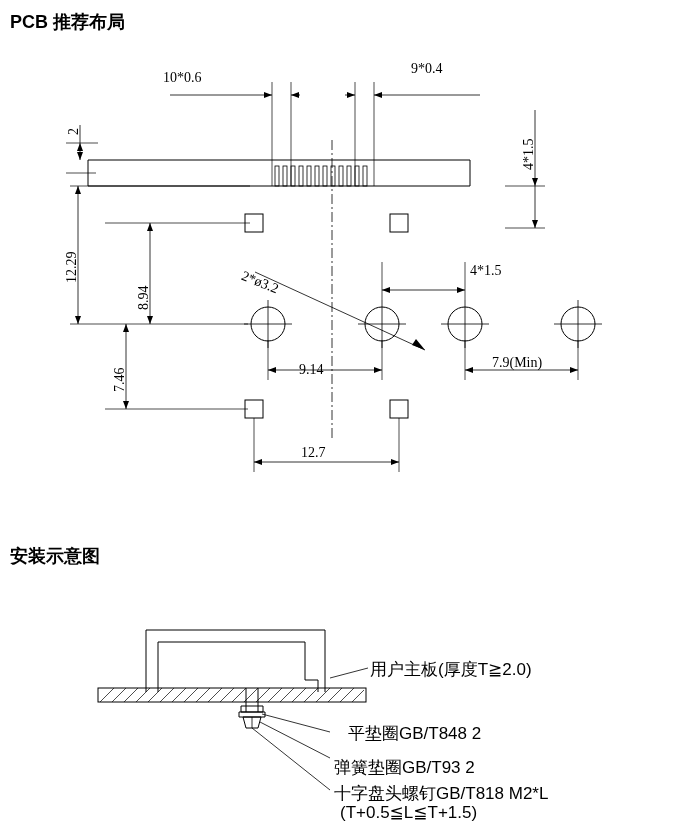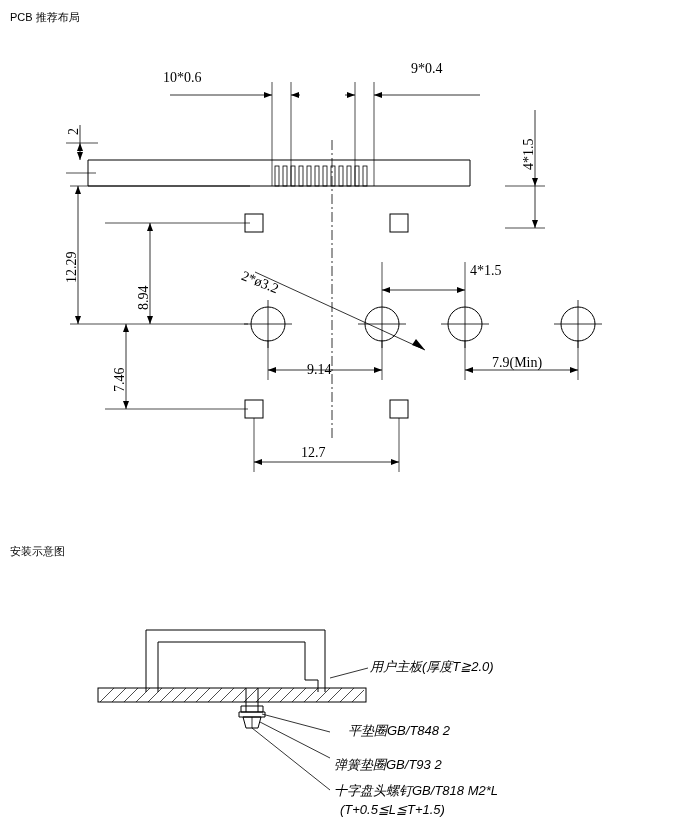--- a/index.html
+++ b/index.html
@@ -7,37 +7,37 @@
     width:686px;height:840px;
     background:#ffffff;
     font-family:"Liberation Serif", serif;
     color:#000;
     position:relative;
     overflow:hidden;
   }
   .title{
     position:absolute;
     font-family:"Liberation Sans", sans-serif;
-    font-weight:normal;
-    font-size:11px;
+    font-weight:bold;
+    font-size:18px;
     letter-spacing:0px;
     white-space:nowrap;
   }
   #title-pcb{left:10px;top:10px;}
   #title-install{left:10px;top:544px;}
 
   
   .lbl{
     position:absolute;
     font-family:"Liberation Serif", serif;
     font-size:14px;
     white-space:nowrap;
     color:#000;
   }
-  .lbl.cn{font-family:"Liberation Sans", sans-serif;font-size:13px;font-style:italic;}
+  .lbl.cn{font-family:"Liberation Sans", sans-serif;font-size:17px;}
   .rot90{transform:rotate(-90deg);transform-origin:left top;}
 
   svg{position:absolute;left:0;top:0;overflow:visible;}
   .ln{stroke:#000;stroke-width:1;fill:none;}
   .ln-thin{stroke:#000;stroke-width:0.8;fill:none;}
   .dim{stroke:#000;stroke-width:0.8;fill:none;}
   .center{stroke:#000;stroke-width:0.8;fill:none;stroke-dasharray:10 3 2 3;}
   .ext{stroke:#000;stroke-width:0.7;fill:none;}
   .pad{fill:none;stroke:#000;stroke-width:1;}
   .hatch{stroke:#000;stroke-width:0.7;}
@@ -173,21 +173,21 @@
 
 <div class="lbl" id="lb-10x06" style="left:163px;top:70px;">10*0.6</div>
 <div class="lbl" id="lb-9x04" style="left:411px;top:61px;">9*0.4</div>
 <div class="lbl rot90" id="lb-2" style="left:66px;top:135px;">2</div>
 <div class="lbl rot90" id="lb-4x15v" style="left:521px;top:170px;">4*1.5</div>
 <div class="lbl rot90" id="lb-1229" style="left:64px;top:283px;">12.29</div>
 <div class="lbl rot90" id="lb-894" style="left:136px;top:310px;">8.94</div>
 <div class="lbl rot90" id="lb-746" style="left:112px;top:392px;">7.46</div>
 <div class="lbl" id="lb-2xd32" style="left:245px;top:268px;transform:rotate(22deg);transform-origin:left top;">2*ø3.2</div>
 <div class="lbl" id="lb-4x15" style="left:470px;top:263px;">4*1.5</div>
-<div class="lbl" id="lb-914" style="left:307px;top:362px;">9.14</div>
+<div class="lbl" id="lb-914" style="left:299px;top:362px;">9.14</div>
 <div class="lbl" id="lb-79min" style="left:492px;top:355px;text-align:right;">7.9(Min)</div>
 <div class="lbl" id="lb-127" style="left:301px;top:445px;text-align:right;">12.7</div>
 
 <svg width="686" height="840">
 
   <line class="ln" x1="146" y1="630" x2="325" y2="630"></line>
   <line class="ln" x1="146" y1="630" x2="146" y2="692"></line>
   <line class="ln" x1="325" y1="630" x2="325" y2="692"></line>
 
   <line class="ln" x1="158" y1="642" x2="305" y2="642"></line>

